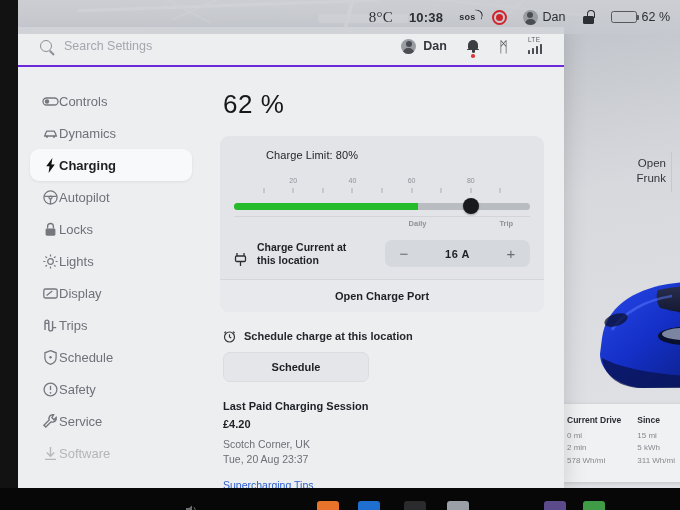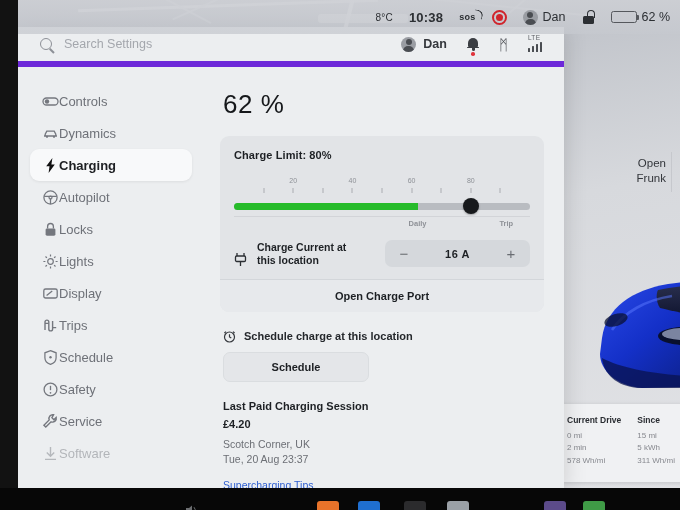--- a/index.html
+++ b/index.html
@@ -26,21 +26,21 @@
 
   
   #statusbar {
     position:absolute; left:18px; top:0; width:662px; height:34px;
     display:flex; align-items:center; justify-content:flex-end;
     gap:16px; padding-right:10px; z-index:40;
     color:#2c2f33; font-size:12.5px;
     background: linear-gradient(180deg, rgba(205,207,212,.92), rgba(198,201,207,.75));
   }
   #statusbar .sb-item { display:flex; align-items:center; gap:5px; white-space:nowrap; }
-  #statusbar .temp { font-size:10px; letter-spacing:.2px; }
+  #statusbar .temp { font-size:15px; letter-spacing:.2px;font-family:Liberation Serif, serif; }
   #statusbar .clock { font-size:13px; font-weight:600; letter-spacing:.2px; }
   .sos { font-size:9px; font-weight:700; letter-spacing:.3px; position:relative; }
   .sos::after {
     content:""; position:absolute; right:-7px; top:-2px;
     width:7px; height:7px; border:1.4px solid #2c2f33;
     border-left-color:transparent; border-bottom-color:transparent;
     border-radius:0 6px 0 0; transform:rotate(12deg);
   }
   .rec-dot {
     width:15px; height:15px; border-radius:50%;
@@ -63,21 +63,21 @@
 
   
   #settings-panel {
     position:absolute; left:18px; top:27px; width:546px; height:465px;
     background:#eceef0; z-index:30;
     box-shadow: 0 0 22px rgba(0,0,0,.16);
   }
   #panel-header {
     height:40px; display:flex; align-items:center;
     padding:0 14px 0 22px; gap:10px;
-    border-bottom:6px solid #6d28d9;
+    border-bottom:2px solid #6d28d9;
   }
   .search-wrap { display:flex; align-items:center; gap:12px; flex:1; }
   .mag {
     width:12px; height:12px; border:1.6px solid #8d9097; border-radius:50%;
     position:relative; flex:none;
   }
   .mag::after { content:""; position:absolute; right:-4px; bottom:-3px; width:6px; height:1.6px; background:#8d9097; transform:rotate(45deg); }
   #search-input {
     border:none; background:transparent; outline:none;
     font-family:"Liberation Sans", sans-serif; font-size:12.5px; color:#4c4f55; width:100%;
@@ -111,21 +111,21 @@
   .nav-ico { width:17px; height:17px; flex:none; position:relative; color:#74777e; }
   .nav-item.active .nav-ico { color:#111; }
   .nav-ico svg { display:block; width:17px; height:17px; }
 
   
   #main { position:absolute; left:186px; top:40px; right:0; bottom:0; padding:16px 20px 0 16px; overflow:hidden; }
   #pct-title { font-size:26px; color:#16181b; letter-spacing:.5px; margin:6px 0 16px 3px; }
 
   .card { background:#e2e4e7; border-radius:9px; overflow:hidden; }
   .card-top { padding:13px 14px 6px 14px; }
-  .card-label { font-size:11px; font-weight:700; color:#1d2024; letter-spacing:.1px; }
+  .card-label { font-size:11px; font-weight:400; color:#1d2024; letter-spacing:.1px;margin-left:32px; }
 
   
   .slider-area { padding:10px 12px 4px 12px; }
   .ticks { position:relative; height:20px; margin:0 2px; }
   .tick-num { position:absolute; top:0; font-size:7px; color:#8e9197; transform:translateX(-50%); }
   .tick-mark { position:absolute; top:11px; width:1px; height:5px; background:#a9acb2; transform:translateX(-50%); }
   .track-wrap { position:relative; height:16px; margin:1px 2px 0 2px; }
   .track { position:absolute; top:5px; left:0; right:0; height:7px; background:#b9bcc1; border-radius:4px; }
   .track-fill { position:absolute; top:5px; left:0; height:7px; background:#26bb2a; border-radius:4px 0 0 4px; }
   .knob { position:absolute; top:0; width:16px; height:16px; border-radius:50%; background:#17191c; transform:translateX(-50%); box-shadow:0 1px 2px rgba(0,0,0,.3); }

